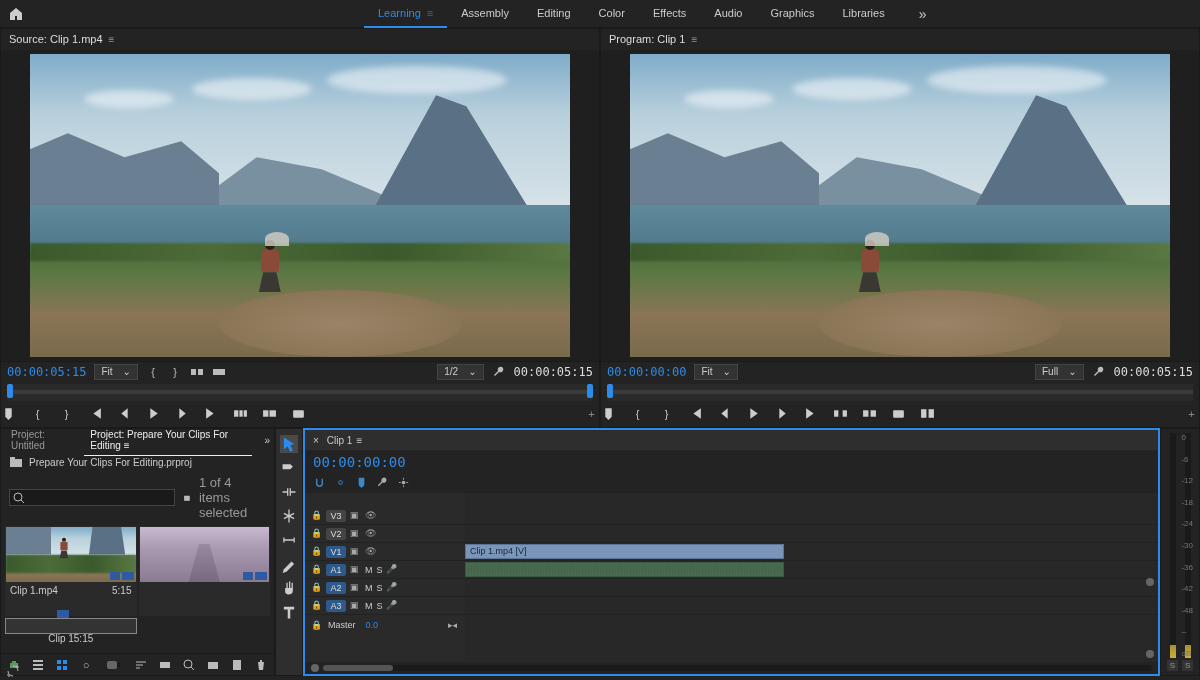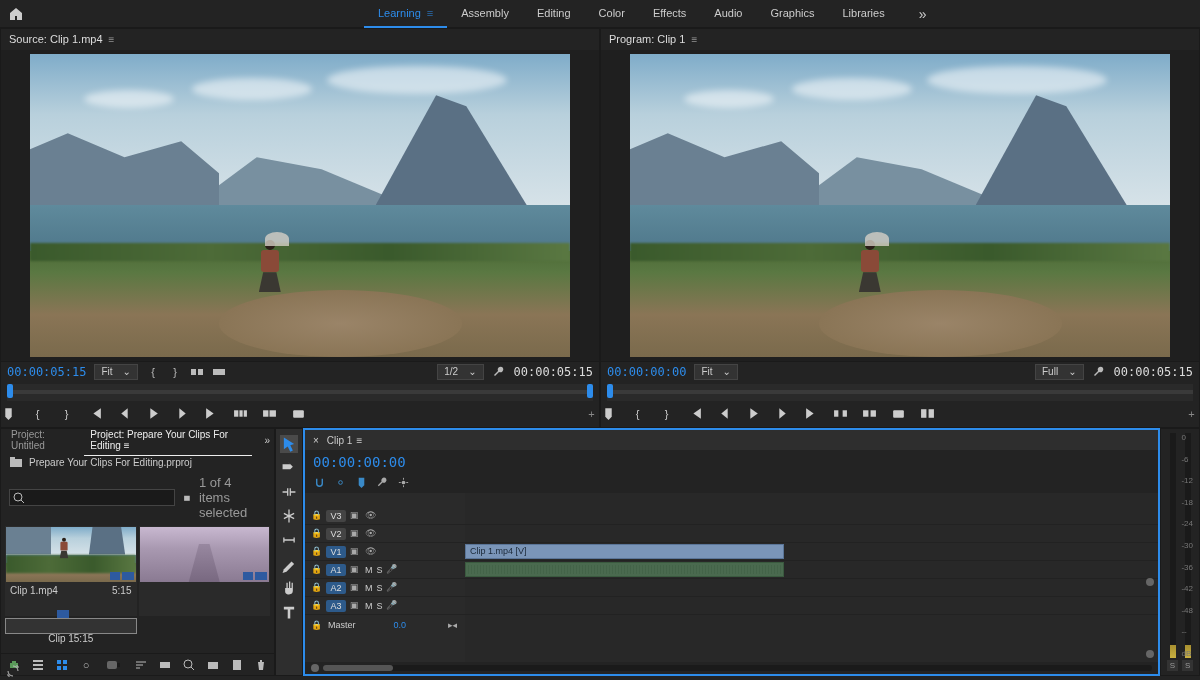--- a/index.html
+++ b/index.html
@@ -94,21 +94,21 @@
 .tl-ruler .playhead::before{content:"";position:absolute;top:-2px;left:-5px;width:11px;height:10px;background:#2d8ceb;clip-path:polygon(0 0,100% 0,100% 60%,50% 100%,0 60%);}
 .tl-ruler .zoomdot{position:absolute;right:4px;top:26px;width:8px;height:8px;border-radius:50%;background:#666;}
 
 .tracks { flex:1; display:flex; overflow:hidden; }
 .track-hdrs { width:160px; background:#2a2a2a; }
 .track-row { height:18px; display:flex; align-items:center; gap:4px; padding:0 6px; font-size:9px; border-bottom:1px solid #222; }
 .track-row.v1 .tag, .track-row.a1 .tag, .track-row.a2 .tag, .track-row.a3 .tag { background:#2d5a8a; }
 .tag { background:#444; padding:1px 4px; border-radius:2px; color:#ddd; font-size:9px; width:20px; text-align:center; }
 .tk-ic { width:11px; height:11px; color:#aaa; }
 .master-row{height:20px;display:flex;align-items:center;gap:6px;padding:0 6px;font-size:9px;}
-.master-row .val{color:#2d8ceb;margin-left:32px;}
+.master-row .val{color:#2d8ceb;margin-left:4px;}
 
 .track-content { flex:1; position:relative; background:#282828; }
 .track-lane { height:18px; border-bottom:1px solid #222; position:relative; }
 .clip { position:absolute; top:1px; bottom:1px; background:#7a95b8; border:1px solid #5a7598; font-size:9px; color:#1a2838; padding:1px 4px; overflow:hidden; }
 .clip.audio { background:#4a6a4f; border-color:#3a5a3f; }
 .clip.audio::after{content:"";position:absolute;inset:2px;background:repeating-linear-gradient(90deg,#3a5a3f 0 1px,transparent 1px 3px);opacity:.4;}
 .tl-scroll{height:12px;display:flex;align-items:center;padding:0 6px;}
 .tl-scroll .track{flex:1;height:6px;background:#1a1a1a;border-radius:3px;position:relative;}
 .tl-scroll .thmb{position:absolute;left:0;width:70px;height:6px;background:#555;border-radius:3px;}
 

